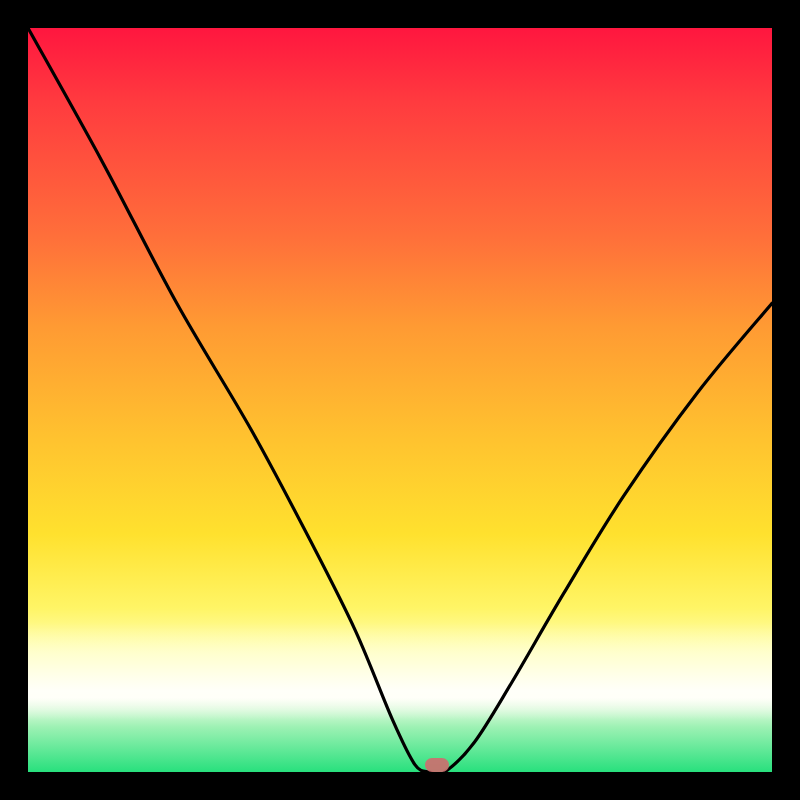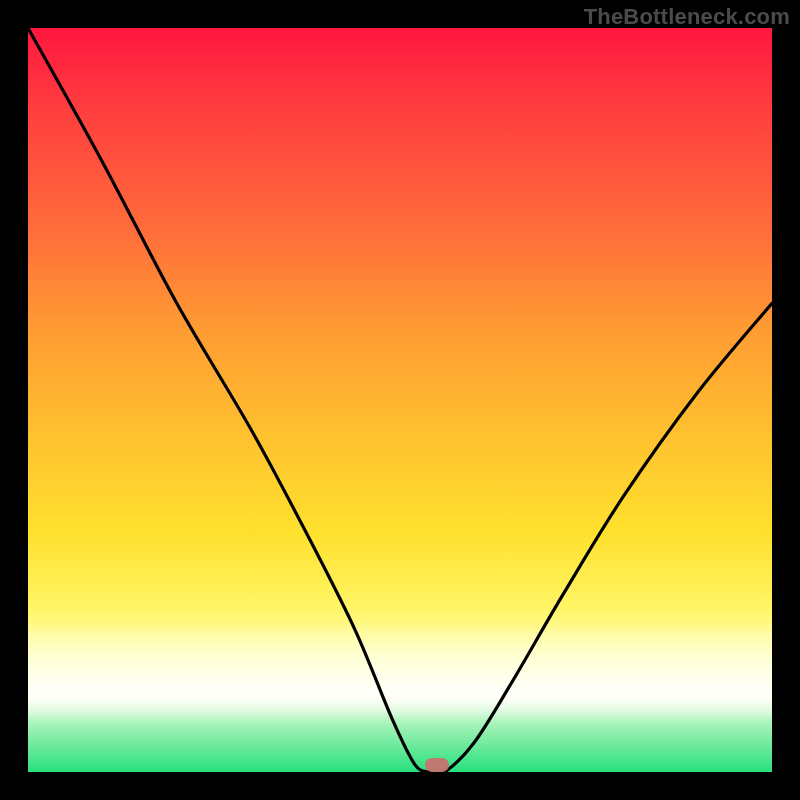--- a/index.html
+++ b/index.html
@@ -82,21 +82,20 @@
     opacity: 0.92;
     transform: translate(-50%, -50%);
     z-index: 5;
   }
 </style>
 </head>
 <body>
 
 <div class="frame">
 
-  <div class="watermark">TheBottleneck.com</div>
 
   <div class="plot">
     <div class="paleband"></div>
 
     <svg class="curve-svg" viewBox="0 0 744 744" preserveAspectRatio="none">
       <path id="curve-path" fill="none" stroke="#000" stroke-width="3.2" stroke-linecap="round" d="M 0 0 C 12.4 22.32000000000001, 49.60000000000001 88.04000000000008, 74.4 133.92000000000007 C 99.2 179.80000000000007, 124.00000000000001 230.64, 148.8 275.28 C 173.60000000000002 319.91999999999996, 200.88 362.08, 223.2 401.76 C 245.51999999999998 441.44, 265.36 479.88, 282.72 513.36 C 300.08000000000004 546.84, 313.72 572.88, 327.36 602.64 C 341 632.4, 354.64 669.5999999999999, 364.56 691.92 C 374.48 714.24, 380.68 727.8799999999999, 386.88 736.56 C 393.08 745.24, 396.80000000000007 742.76, 401.76000000000005 744 C 406.72 745.24, 409.20000000000005 748.96, 416.64000000000004 744 C 424.08000000000004 739.04, 435.24 729.12, 446.4 714.24 C 457.55999999999995 699.36, 468.72 679.52, 483.6 654.72 C 498.48 629.9200000000001, 517.0799999999999 596.44, 535.68 565.44 C 554.28 534.44, 572.88 502.20000000000005, 595.2 468.72 C 617.5200000000001 435.24, 644.8000000000001 396.8, 669.6 364.56 C 694.4 332.32, 731.6 290.15999999999997, 744 275.28"></path>
     </svg>
 
     <div id="marker" class="marker" style="left: 409.2px; top: 736.56px;"></div>
   </div>

